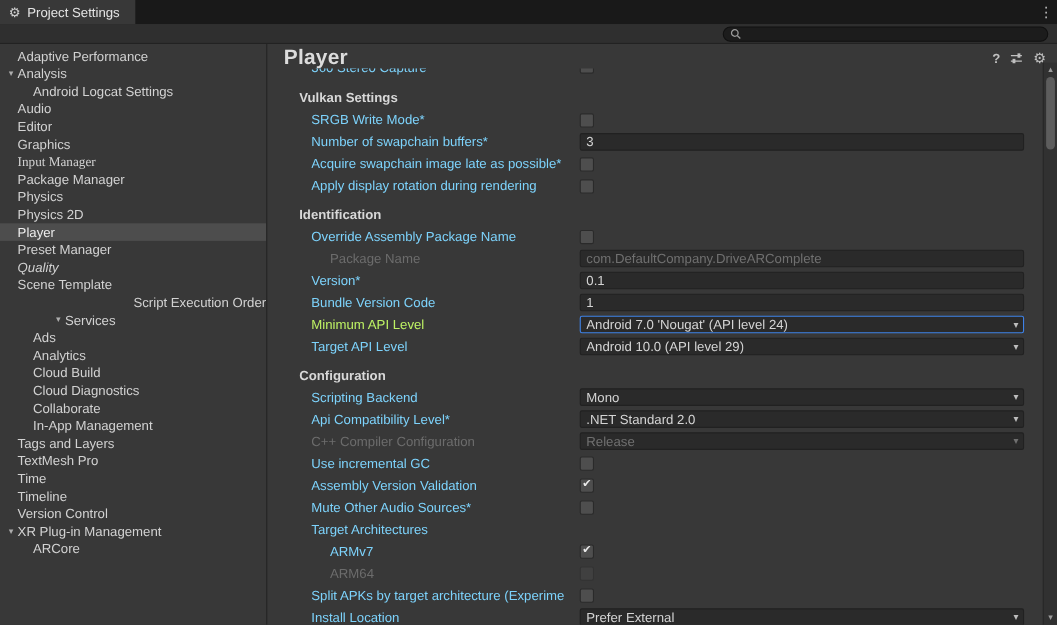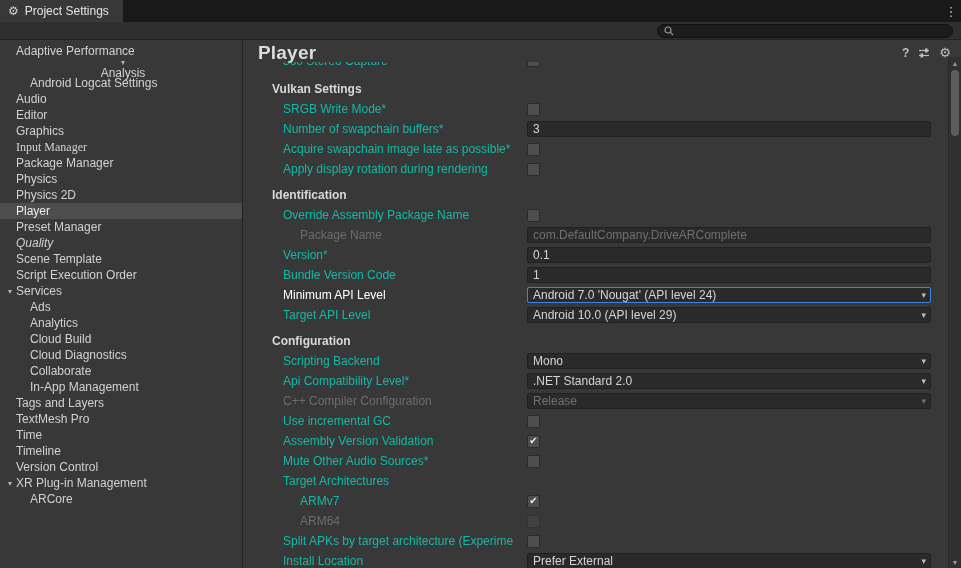--- a/index.html
+++ b/index.html
@@ -30,24 +30,24 @@
   
   .main{flex:1;position:relative;min-width:0}
   .main-header{height:22px;display:flex;align-items:center;justify-content:space-between;padding:3px 10px 0 15px}
   .main-header h1{font-size:19px;font-weight:bold;color:#DCDCDC;letter-spacing:.2px;line-height:1}
   .hicons{display:flex;gap:9px;align-items:center;color:#C0C0C0}
   .hicons .hi{cursor:pointer;font-size:12px;line-height:1;font-weight:bold}
   .hicons .hi.gear{font-weight:normal;font-size:13px}
 
   .content{position:absolute;left:0;right:13px;top:22px;bottom:0;overflow:hidden}
   .row{height:20px;display:flex;align-items:center;padding:0 17px 0 40px}
-  .row .lbl{width:244px;flex:none;white-space:nowrap;overflow:hidden;color:#14b8a6}
+  .row .lbl{width:244px;flex:none;white-space:nowrap;overflow:hidden;color:#7dd3fc}
   .row.ind1 .lbl{padding-left:17px}
   .row.disabled .lbl{color:#6C6C6C}
-  .row.blue .lbl{color:#ffffff}
+  .row.blue .lbl{color:#bef264}
   .row.section{height:26px;align-items:flex-end;padding-bottom:3px;padding-left:29px}
   .row.section .lbl{font-weight:bold;color:#D8D8D8;width:auto}
   .row.partial{height:11px;overflow:hidden}
   .row.partial>*{transform:translateY(-7px)}
 
   .checkbox{width:13px;height:13px;background:#4E4E4E;border:1px solid #2A2A2A;border-radius:2px;flex:none;display:flex;align-items:center;justify-content:center;cursor:pointer}
   .checkbox .chk{font-size:10px;color:#ECECEC;line-height:1}
   .checkbox.disabled{opacity:.4;cursor:default}
 
   .tfield{flex:1;height:16px;background:#2A2A2A;border:1px solid #212121;border-radius:2px;padding:0 5px;display:flex;align-items:center;color:#D4D4D4;white-space:nowrap;overflow:hidden;cursor:text}
@@ -92,21 +92,21 @@
       <input placeholder="" style="">
     </div>
   </div>
 
   <div class="body">
     <div class="sidebar" id="sidebar">
         <div class="side-row" style="padding-left: 4px;">
           <span class="fold"></span>
           <span>Adaptive Performance</span>
         </div>
-        <div class="side-row" style="padding-left: 4px; flex-direction: column;">
+        <div class="side-row" style="padding-left: 4px;">
           <span class="fold">▼</span>
           <span>Analysis</span>
         </div>
         <div class="side-row" style="padding-left: 18px;">
           <span class="fold"></span>
           <span>Android Logcat Settings</span>
         </div>
         <div class="side-row" style="padding-left: 4px;">
           <span class="fold"></span>
           <span>Audio</span>
@@ -144,25 +144,25 @@
           <span>Preset Manager</span>
         </div>
         <div class="side-row" style="padding-left: 4px; font-style: italic;">
           <span class="fold"></span>
           <span>Quality</span>
         </div>
         <div class="side-row" style="padding-left: 4px;">
           <span class="fold"></span>
           <span>Scene Template</span>
         </div>
-        <div class="side-row" style="padding-left: 4px;">
+        <div class="side-row" style="padding-left: 15px; justify-content: flex-end;">
           <span class="fold"></span>
           <span>Script Execution Order</span>
         </div>
-        <div class="side-row" style="padding-left: 4px;">
+        <div class="side-row" style="padding-left: 4px; margin-left: 43px;">
           <span class="fold">▼</span>
           <span>Services</span>
         </div>
         <div class="side-row" style="padding-left: 18px;">
           <span class="fold"></span>
           <span>Ads</span>
         </div>
         <div class="side-row" style="padding-left: 18px;">
           <span class="fold"></span>
           <span>Analytics</span>

